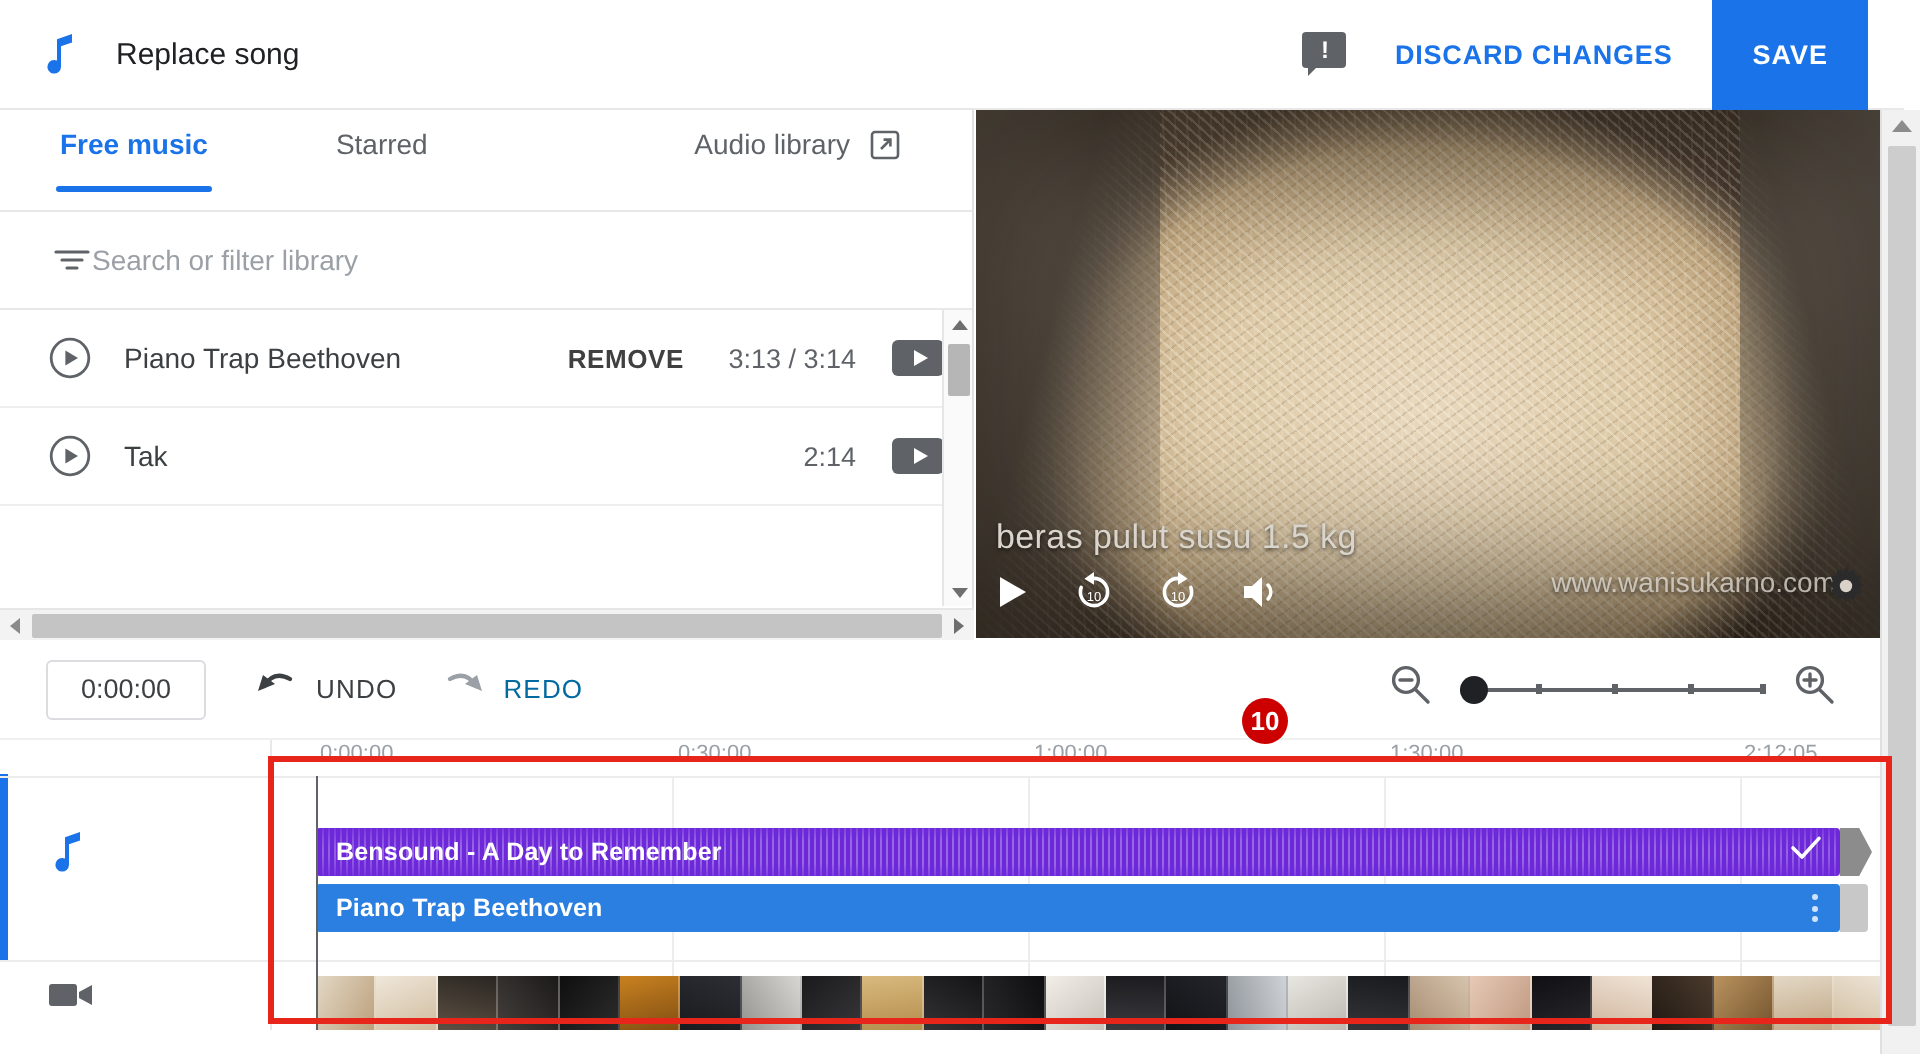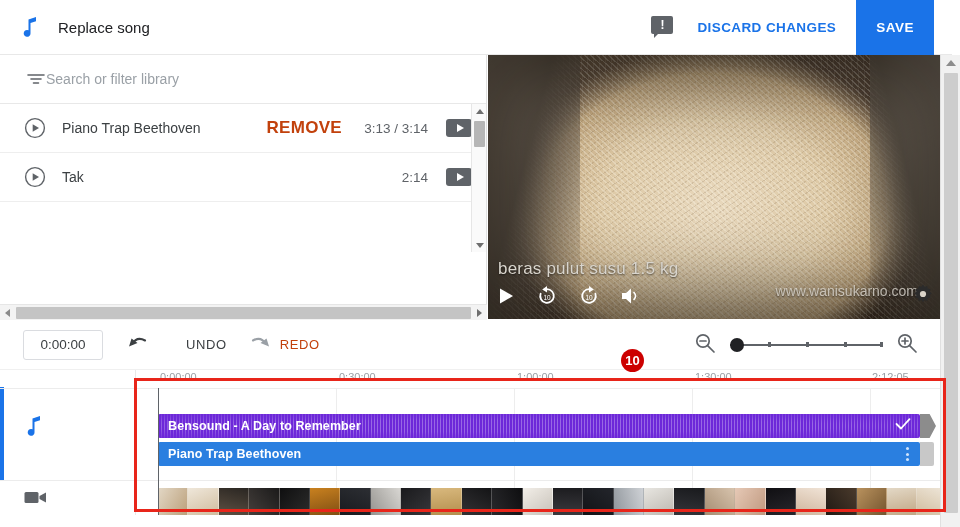--- a/index.html
+++ b/index.html
@@ -71,21 +71,21 @@
   }
   .search-input::placeholder { color: #9aa0a6; }
 
   .song-list { position: relative; height: 164px; overflow: hidden; }
   .song-row {
     display: flex; align-items: center; height: 49px;
     border-bottom: 1px solid #eee; padding-right: 14px;
   }
   .play-ic { margin-left: 24px; width: 22px; height: 22px; display: flex; }
   .song-name { margin-left: 16px; font-size: 14px; color: #3c4043; flex: 1; }
-  .remove-lnk { color: #c2410c; font-size: 17px; font-weight: bold; letter-spacing: .3px; cursor: pointer; margin-right: 10px; margin-left: 14px; }
+  .remove-lnk { color: #404040; font-size: 13px; font-weight: bold; letter-spacing: .3px; cursor: pointer; margin-right: 10px; margin-left: 14px; }
   .song-dur { font-size: 13.5px; color: #5f6368; width: 76px; text-align: right; }
   .yt-badge {
     margin-left: 18px; width: 26px; height: 18px; background: #5f6368;
     border-radius: 3px; display: flex; align-items: center; justify-content: center;
   }
   .yt-badge .tri { width: 0; height: 0; border-left: 7px solid #fff; border-top: 4.5px solid transparent; border-bottom: 4.5px solid transparent; margin-left: 2px; }
 
   
   .list-vsb { position: absolute; right: 0; top: 0; width: 15px; height: 148px; background: #fafafa; border-left: 1px solid #e6e6e6; }
   .vsb-arrow { width: 15px; height: 14px; display: flex; align-items: center; justify-content: center; }
@@ -141,25 +141,25 @@
   .page-vsb .arrow .up { width: 0; height: 0; border-left: 5px solid transparent; border-right: 5px solid transparent; border-bottom: 6px solid #8c8c8c; }
   .page-vsb .thumb { position: absolute; left: 3px; top: 18px; width: 14px; height: 440px; background: #cdcdcd; border-radius: 1px; }
 
   
   .tl-toolbar { position: absolute; left: 0; top: 320px; width: 940px; height: 50px; background: #fff; display: flex; align-items: center; border-bottom: 1px solid #f0f0f0; }
   .time-box {
     margin-left: 23px; width: 80px; height: 30px; border: 1px solid #dadce0; border-radius: 3px;
     display: flex; align-items: center; justify-content: center; font-size: 13.5px; color: #3c4043;
     background: #fff; cursor: text;
   }
-  .undo-grp { display: flex; align-items: center; margin-left: 24px; cursor: pointer; gap: 28px; }
+  .undo-grp { display: flex; align-items: center; margin-left: 24px; cursor: pointer; }
   .redo-grp { display: flex; align-items: center; margin-left: 22px; cursor: pointer; }
   .ur-label { font-size: 13px; letter-spacing: .6px; margin-left: 9px; }
   .undo-grp .ur-label { color: #3c4043; }
-  .redo-grp .ur-label { color: #c2410c; }
+  .redo-grp .ur-label { color: #0369a1; }
   .tl-spacer { flex: 1; }
   .zoom-ctl { display: flex; align-items: center; margin-right: 22px; }
   .zoom-slider { position: relative; width: 152px; height: 14px; margin: 0 14px; }
   .zs-track { position: absolute; left: 0; top: 6px; width: 152px; height: 2px; background: #5f6368; }
   .zs-tick { position: absolute; top: 4.5px; width: 2.5px; height: 5px; background: #5f6368; }
   .zs-thumb { position: absolute; left: 0px; top: 0px; width: 14px; height: 14px; border-radius: 50%; background: #202124; cursor: pointer; }
 
   
   .timeline { position: absolute; left: 0; top: 370px; width: 940px; height: 157px; background: #fff; }
   .tl-gutter { position: absolute; left: 0; top: 0; width: 136px; height: 157px; background: #fff; border-right: 1px solid #e8e8e8; }
@@ -223,20 +223,34 @@
     <div class="feedback-btn">
       <div class="bubble">!</div>
       <div class="tail"></div>
     </div>
     <div class="discard-btn">DISCARD CHANGES</div>
     <button class="save-btn">SAVE</button>
   </div>
 
   <div class="left-panel">
 
+    <div class="tabs">
+      <div class="tab free">Free music</div>
+      <div class="tab starred">Starred</div>
+      <div class="tabs-spacer"></div>
+      <div class="audio-lib">
+        <span>Audio library</span>
+        <span class="ext-icon">
+          <svg width="15" height="15" viewBox="0 0 15 15">
+              <rect x="1" y="1" width="13" height="13" rx="1.5" fill="none" stroke="#5f6368" stroke-width="1.3"></rect>
+              <path d="M5.5 9.5 L10 5 M6.8 4.8 H10.2 V8.2" fill="none" stroke="#5f6368" stroke-width="1.3"></path>
+            </svg>
+        </span>
+      </div>
+    </div>
 
     <div class="search-row">
       <span class="filter-icon">
         <svg width="18" height="14" viewBox="0 0 18 14">
             <path d="M1 3 H17 M4 7 H14 M6.5 11 H11.5" stroke="#5f6368" stroke-width="1.6" stroke-linecap="round"></path>
           </svg>
       </span>
       <input class="search-input" placeholder="Search or filter library" style="">
     </div>
 

